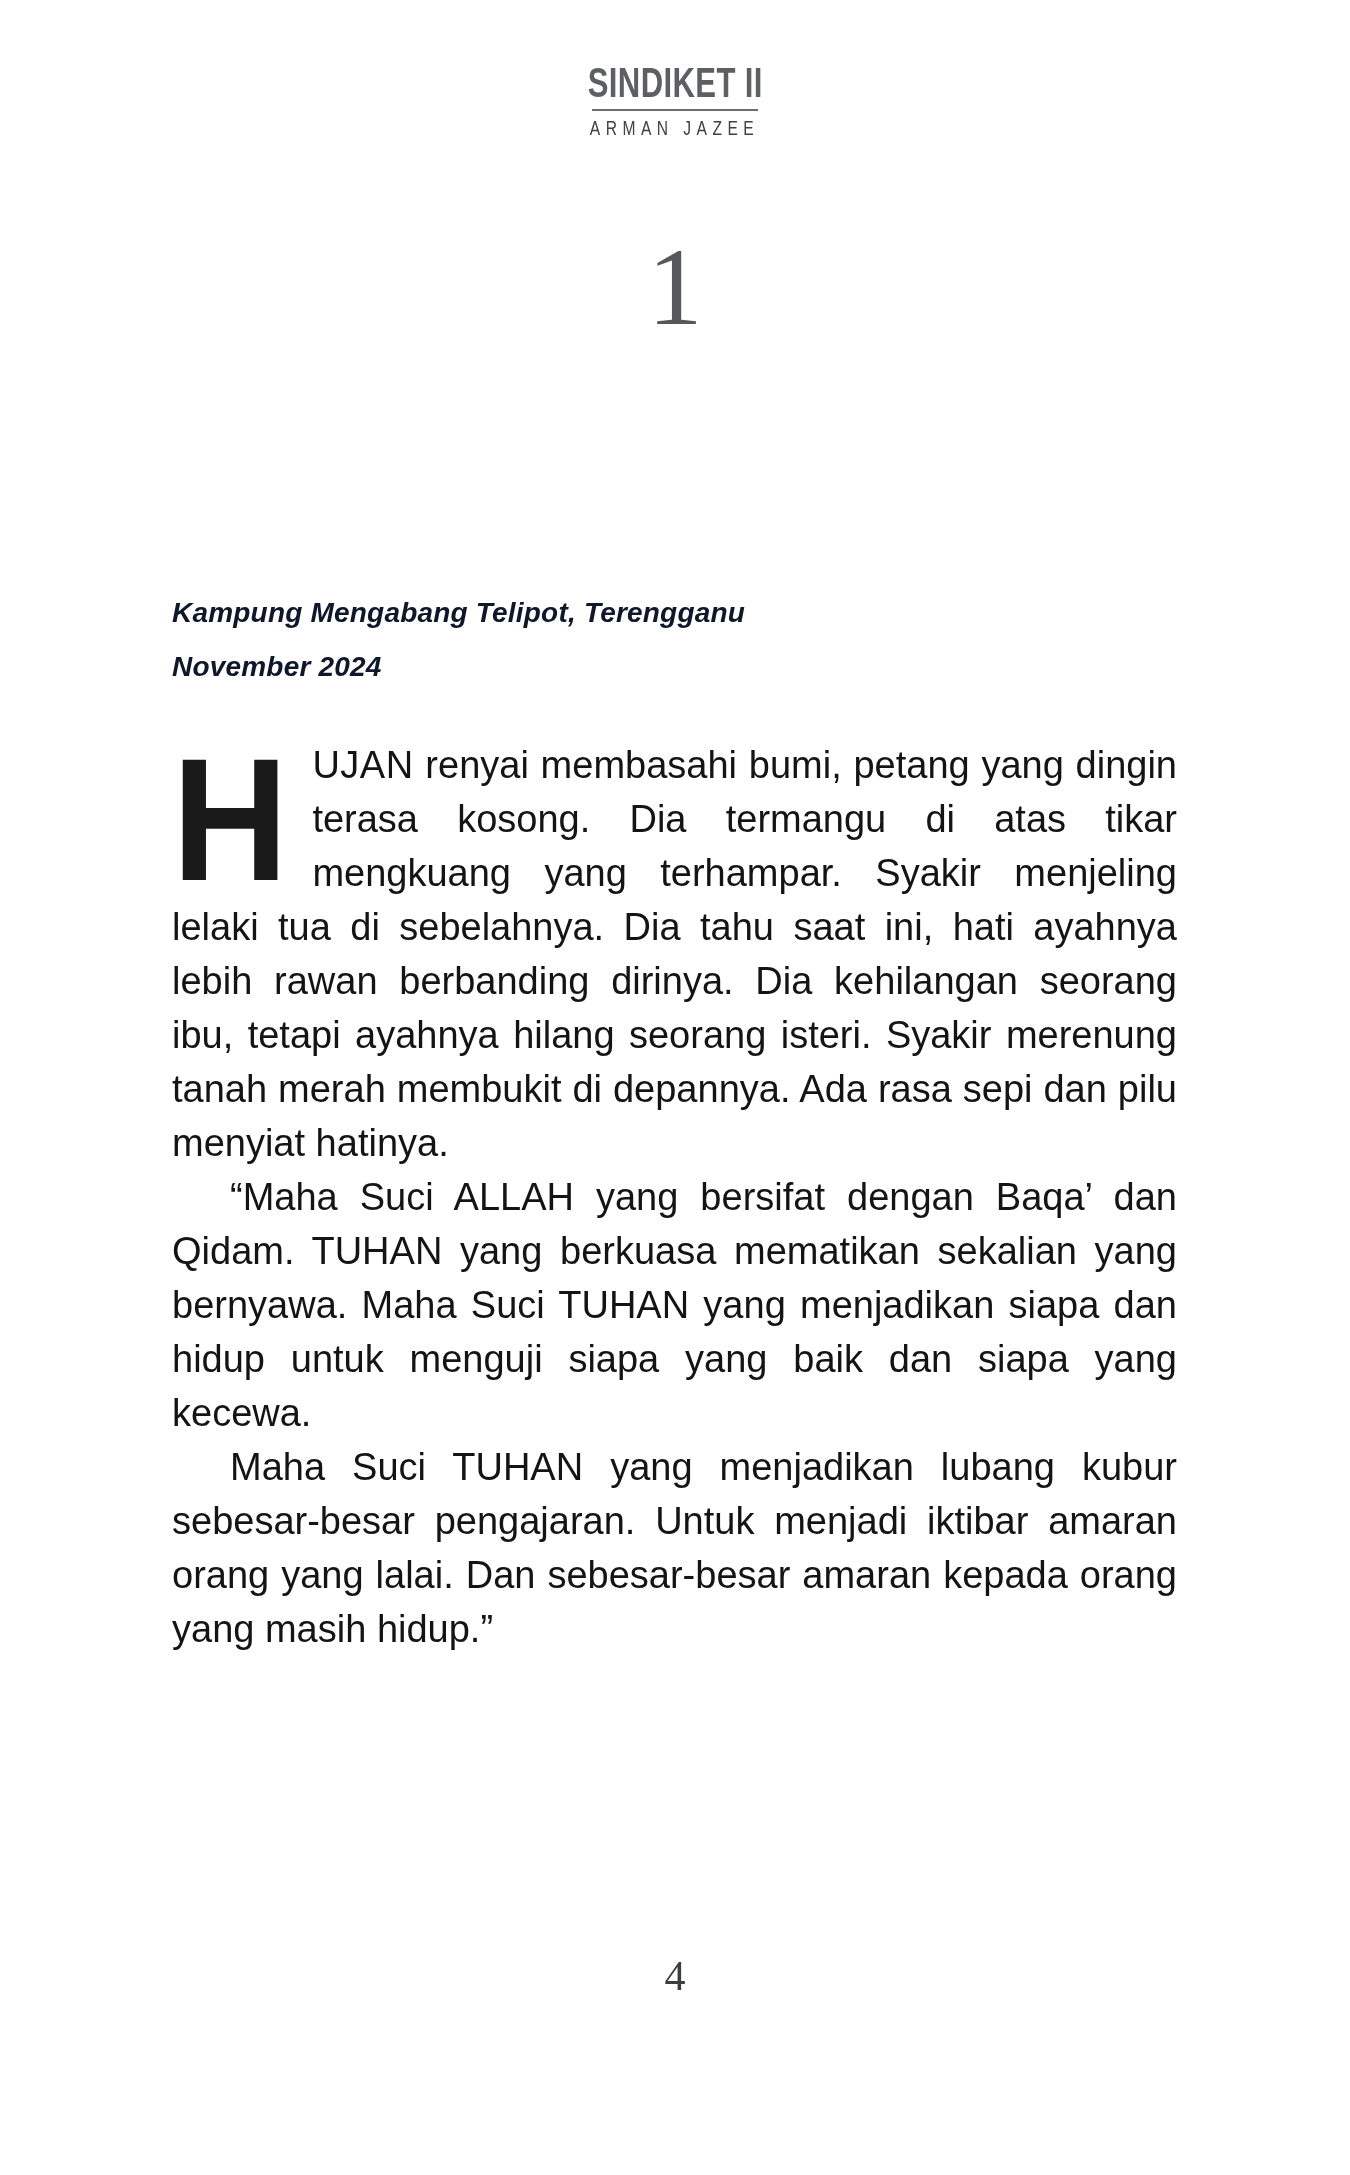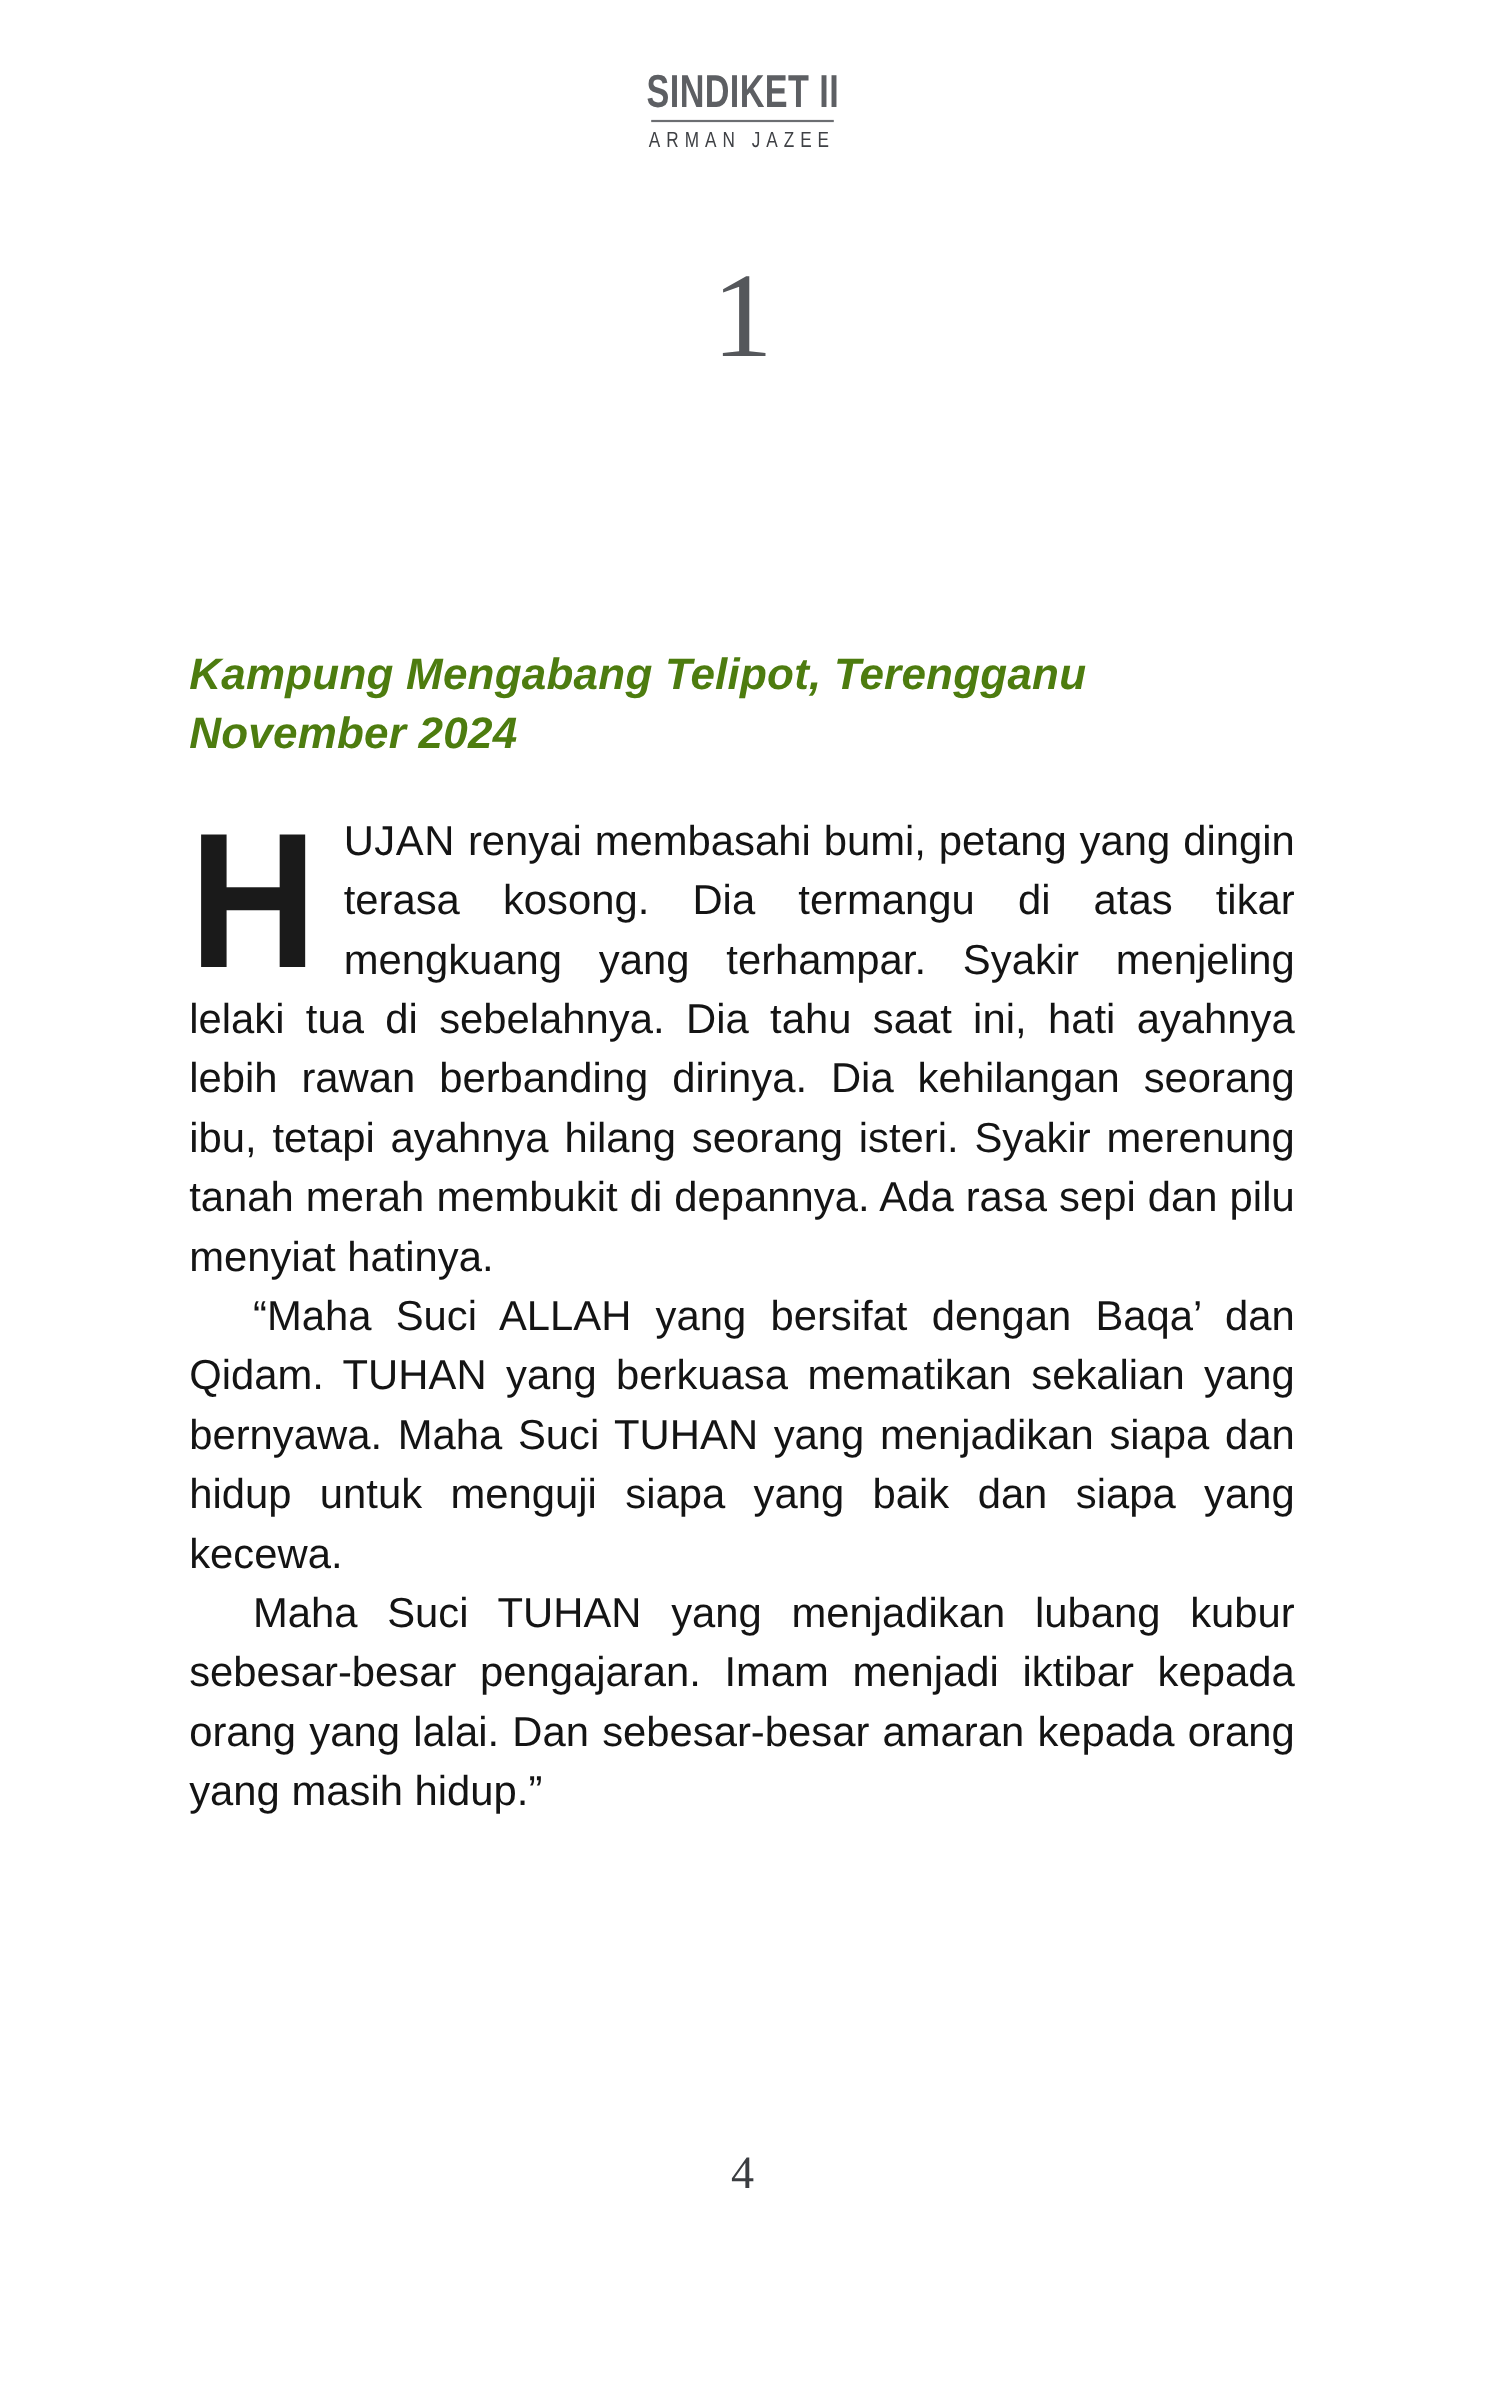--- a/index.html
+++ b/index.html
@@ -79,23 +79,23 @@
     position: absolute;
     left: 172px;
     top: 586px;
     width: 1005px;
   }
 
   .scene-head {
     font-family: "Liberation Sans Narrow", "Liberation Sans", sans-serif;
     font-weight: bold;
     font-style: italic;
-    font-size: 40px;
+    font-size: 28px;
     line-height: 54px;
-    color: #4d7c0f;
+    color: #0f172a;
     letter-spacing: 0.2px;
   }
   .scene-head div { white-space: nowrap; }
 
   .body-copy {
     margin-top: 44px;
     font-family: "Liberation Sans Narrow", "Liberation Sans", sans-serif;
     font-size: 38px;
     line-height: 54px;
     color: #141414;
@@ -161,21 +161,21 @@
       <div>Kampung Mengabang Telipot, Terengganu</div>
       <div>November 2024</div>
     </div>
 
     <div class="body-copy">
 
       <p class="first"><span class="dropcap">H</span><span class="smallcaps-lead">UJAN</span><span> renyai membasahi bumi, petang yang dingin terasa kosong. Dia termangu di atas tikar mengkuang yang terhampar. Syakir menjeling lelaki tua di sebelahnya. Dia tahu saat ini, hati ayahnya lebih rawan berbanding dirinya. Dia kehilangan seorang ibu, tetapi ayahnya hilang seorang isteri. Syakir merenung tanah merah membukit di depannya. Ada rasa sepi dan pilu menyiat hatinya.</span></p>
 
       <p>“Maha Suci ALLAH yang bersifat dengan Baqa’ dan Qidam. TUHAN yang berkuasa mematikan sekalian yang bernyawa. Maha Suci TUHAN yang menjadikan siapa dan hidup untuk menguji siapa yang baik dan siapa yang kecewa.</p>
 
-      <p>Maha Suci TUHAN yang menjadikan lubang kubur sebesar-besar pengajaran. Imam menjadi iktibar kepada orang yang lalai. Dan sebesar-besar amaran kepada orang yang masih hidup.”</p>
+      <p>Maha Suci TUHAN yang menjadikan lubang kubur sebesar-besar pengajaran. Untuk menjadi iktibar amaran orang yang lalai. Dan sebesar-besar amaran kepada orang yang masih hidup.”</p>
 
 
     </div>
   </div>
 
   <div class="folio">4</div>
 
 </div>
 
 </body></html>

